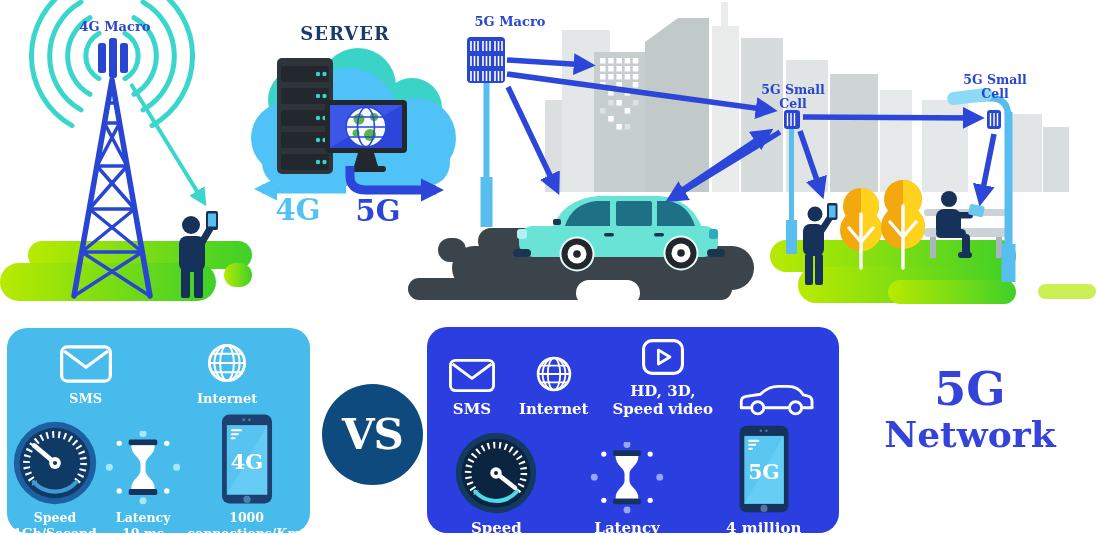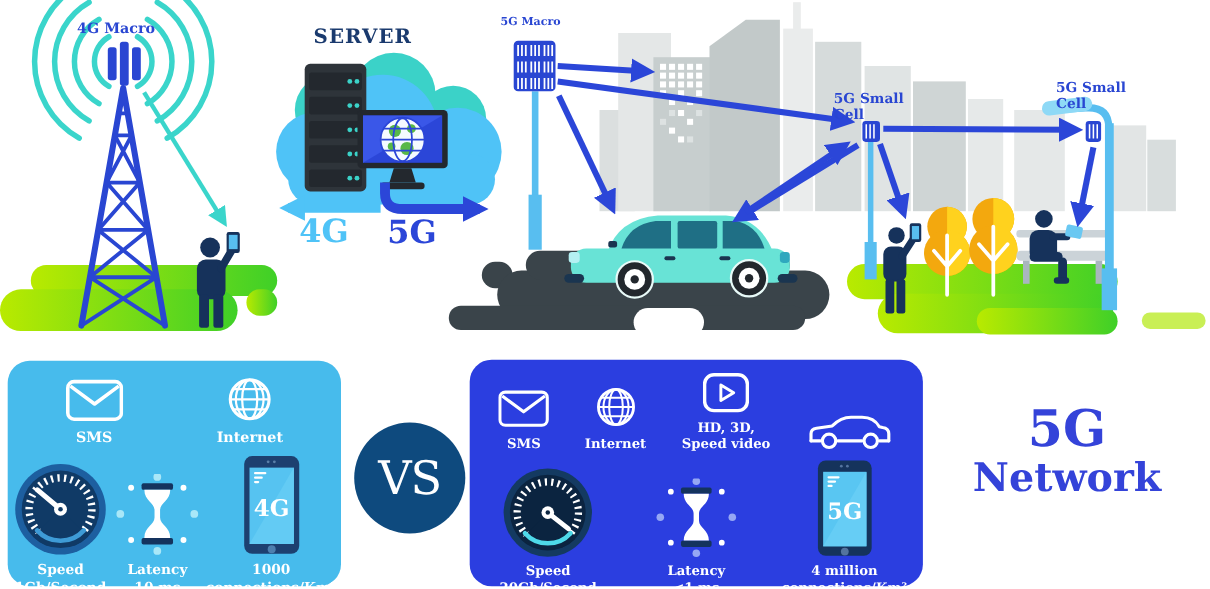--- a/index.html
+++ b/index.html
@@ -4,41 +4,41 @@
 <style>
   :root{
     --royal-blue:#2946D2; --light-blue:#4FC3F7; --teal:#3AD5CB; --navy:#16325B;
     --panel-light:#47BBEC; --panel-royal:#2B3EE0; --vs-navy:#0E4A7E; --title-blue:#3443D9;
   }
   html,body{margin:0;padding:0;background:#fff}
   .stage{position:relative;width:1100px;height:535px;background:#fff;overflow:hidden;
          font-family:"DejaVu Serif",serif;}
   svg{display:block}
   .scene{position:absolute;left:0;top:0}
-  .lbl{position:absolute;font-weight:bold;line-height:1.12;color:var(--royal-blue)}
+  .lbl{position:absolute;text-align:center;font-weight:bold;line-height:1.12;color:var(--royal-blue)}
   .lbl-tower{left:70px;top:20px;width:90px;font-size:13px}
   .lbl-server{left:285px;top:24px;width:120px;font-size:18px;color:#1A3A6E;letter-spacing:1px}
   .lbl-4g{left:272px;top:194px;width:52px;font-size:29px;color:var(--light-blue)}
   .lbl-5g{left:352px;top:195px;width:52px;font-size:29px;color:#2B46D8}
-  .lbl-macro{left:455px;top:15px;width:80px;font-size:10px}
+  .lbl-macro{left:470px;top:15px;width:80px;font-size:13px}
   .lbl-cell1{left:758px;top:83px;width:70px;font-size:12.5px}
   .lbl-cell2{left:960px;top:73px;width:70px;font-size:12.5px}
   .panel{position:absolute;border-radius:20px;color:#fff}
   .p4{left:7px;top:328px;width:303px;height:205px;background:var(--panel-light)}
   .p5{left:427px;top:327px;width:412px;height:206px;background:var(--panel-royal)}
   .frow{display:flex;align-items:flex-end;justify-content:space-around;padding:14px 10px 0 10px}
   .feat{display:flex;flex-direction:column;align-items:center;justify-content:flex-end}
   .fl{font-size:13px;font-weight:bold;margin-top:7px;text-align:center;line-height:1.2}
   .srow{display:flex;align-items:flex-end;justify-content:space-around;padding:6px 4px 0 4px}
   .stat{display:flex;flex-direction:column;align-items:center;flex:1}
   .sl{font-size:12.5px;font-weight:bold;line-height:1.3;text-align:center;margin-top:5px}
-  .p5 .fl,.p5 .sl{font-size:12px}
+  .p5 .fl,.p5 .sl{font-size:15px}
   .vs{position:absolute;left:322px;top:384px;width:101px;height:101px;border-radius:50%;
       background:var(--vs-navy);color:#fff;display:flex;align-items:center;justify-content:center;
-      font-size:42px;font-weight:normal;letter-spacing:-1px}
+      font-size:42px;font-weight:bold;letter-spacing:-1px}
   .title{position:absolute;left:845px;top:366px;width:250px;text-align:center;
          color:var(--title-blue);font-weight:bold}
   .title .t1{font-size:46px;line-height:1.0}
   .title .t2{font-size:36px;line-height:1.25}
 </style>
 </head>
 <body>
 
 <div class="stage">
 

